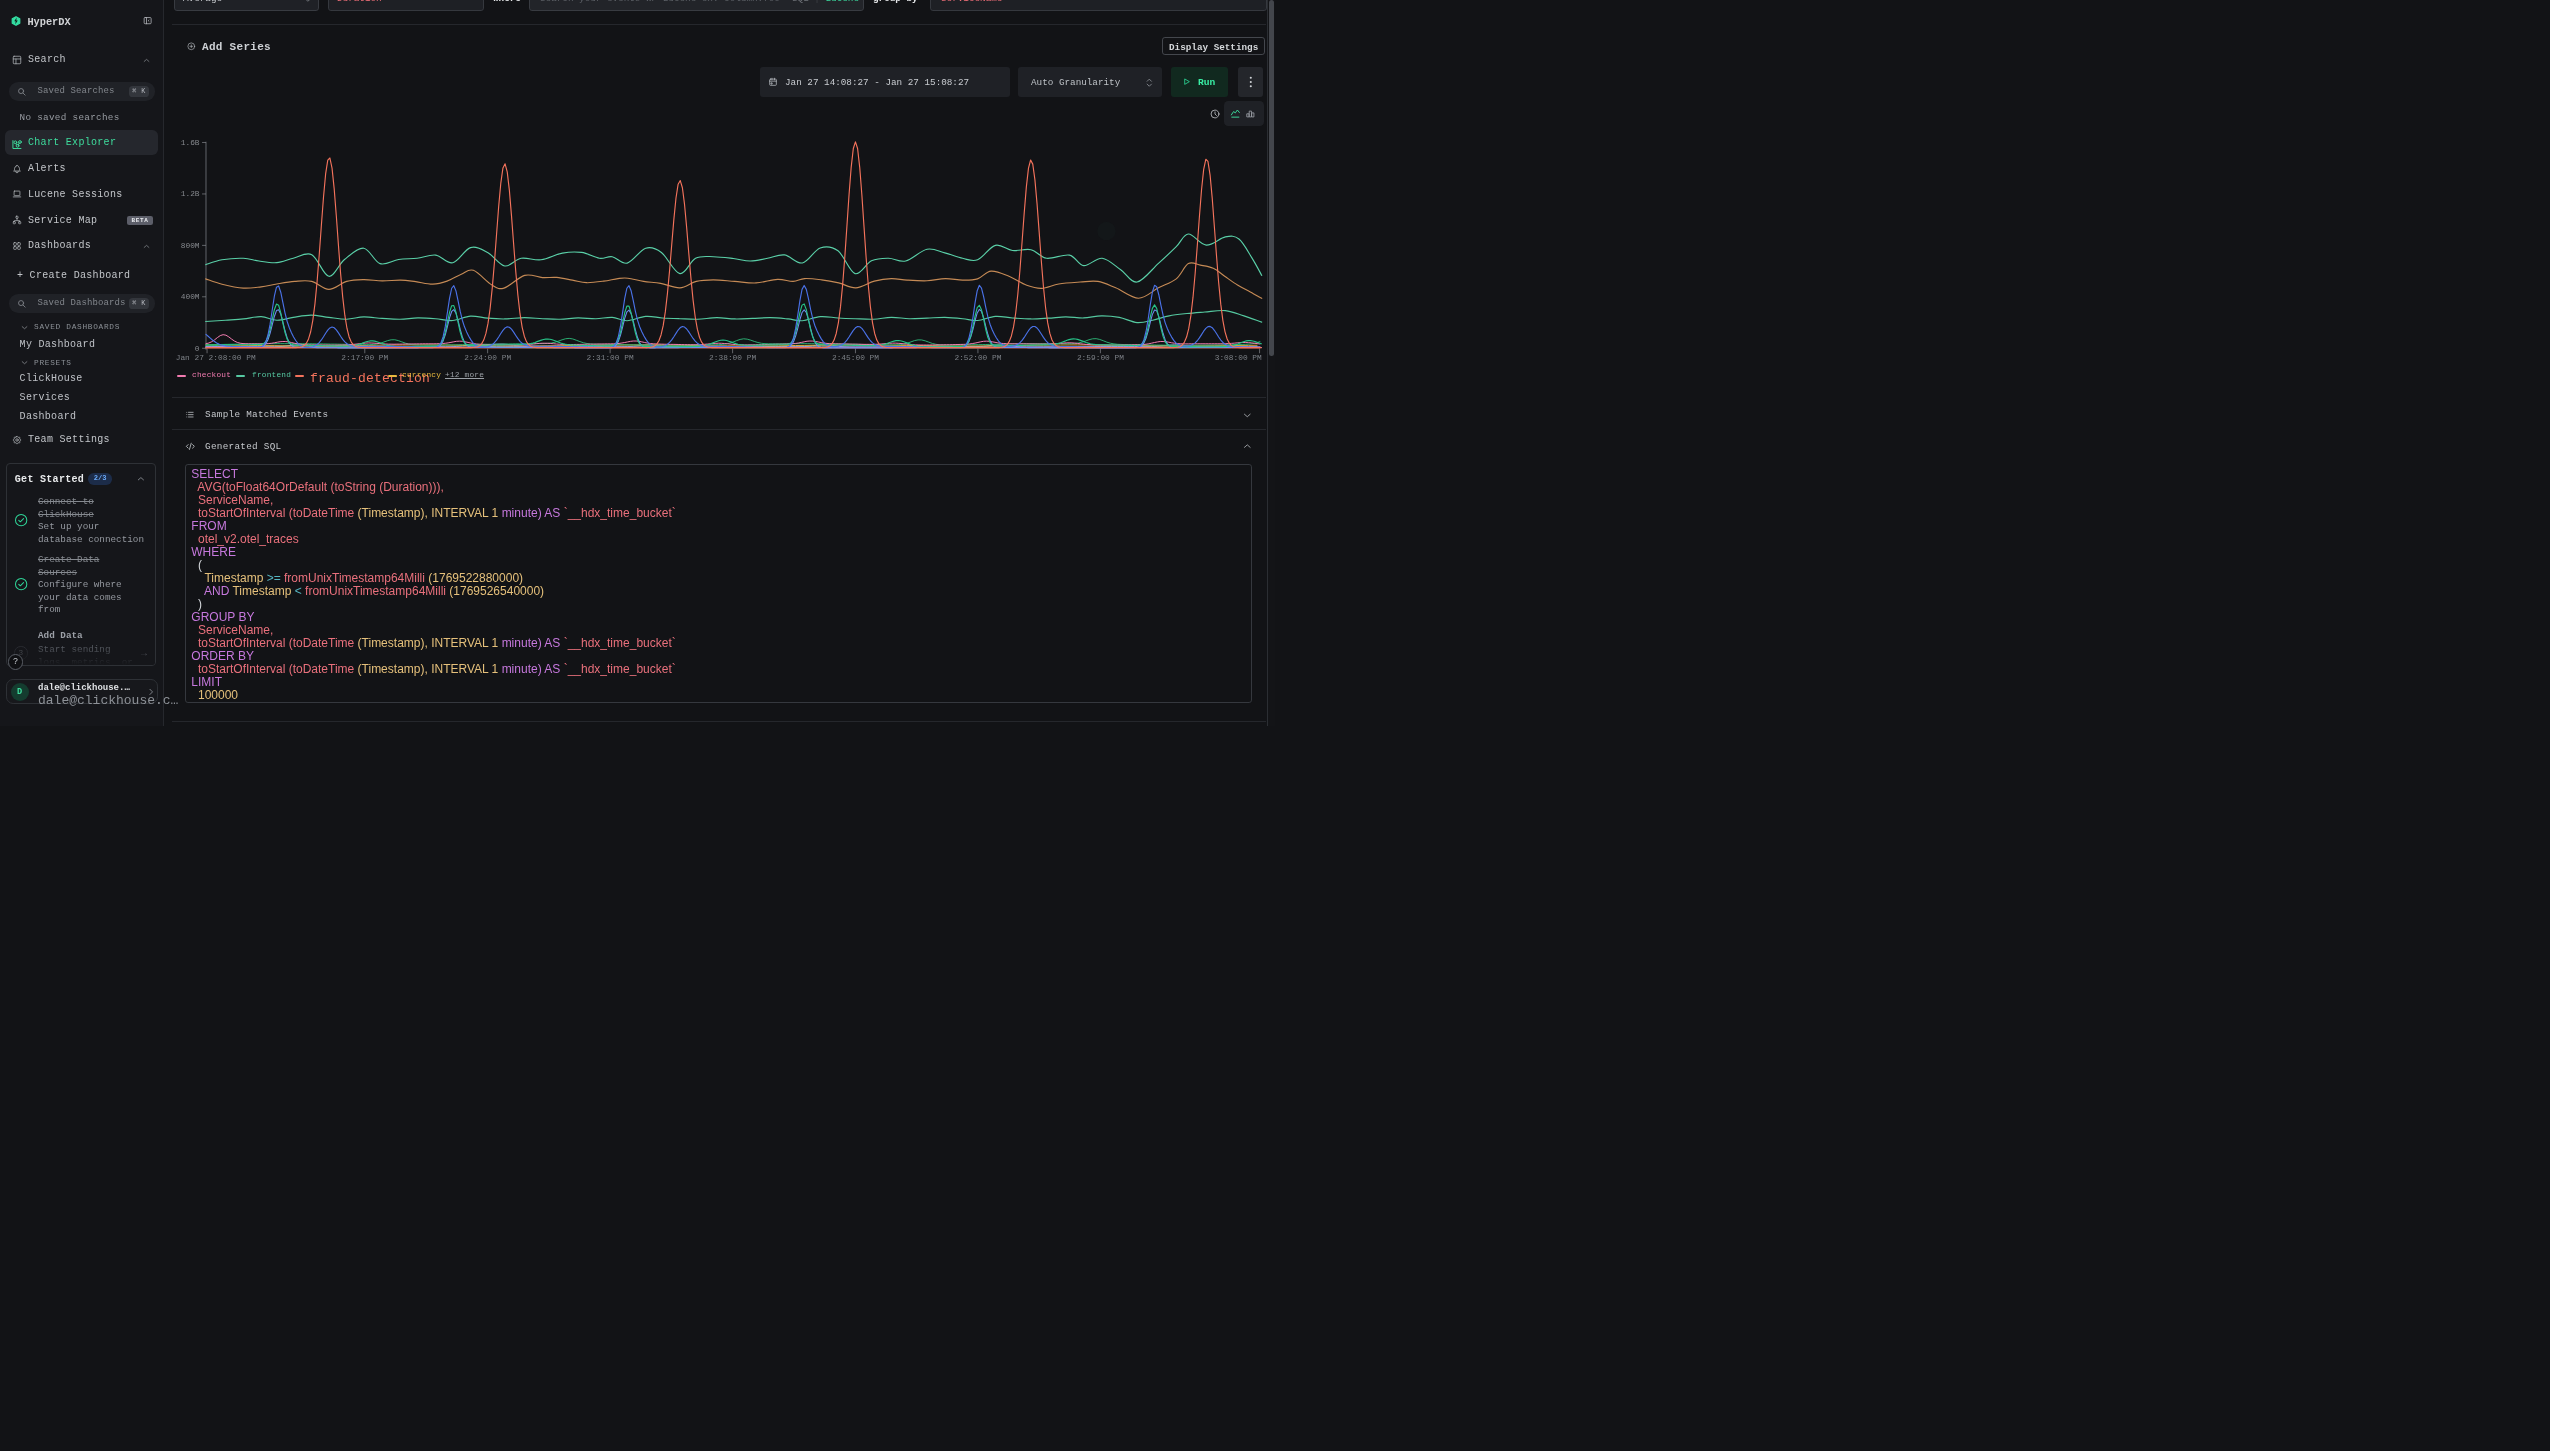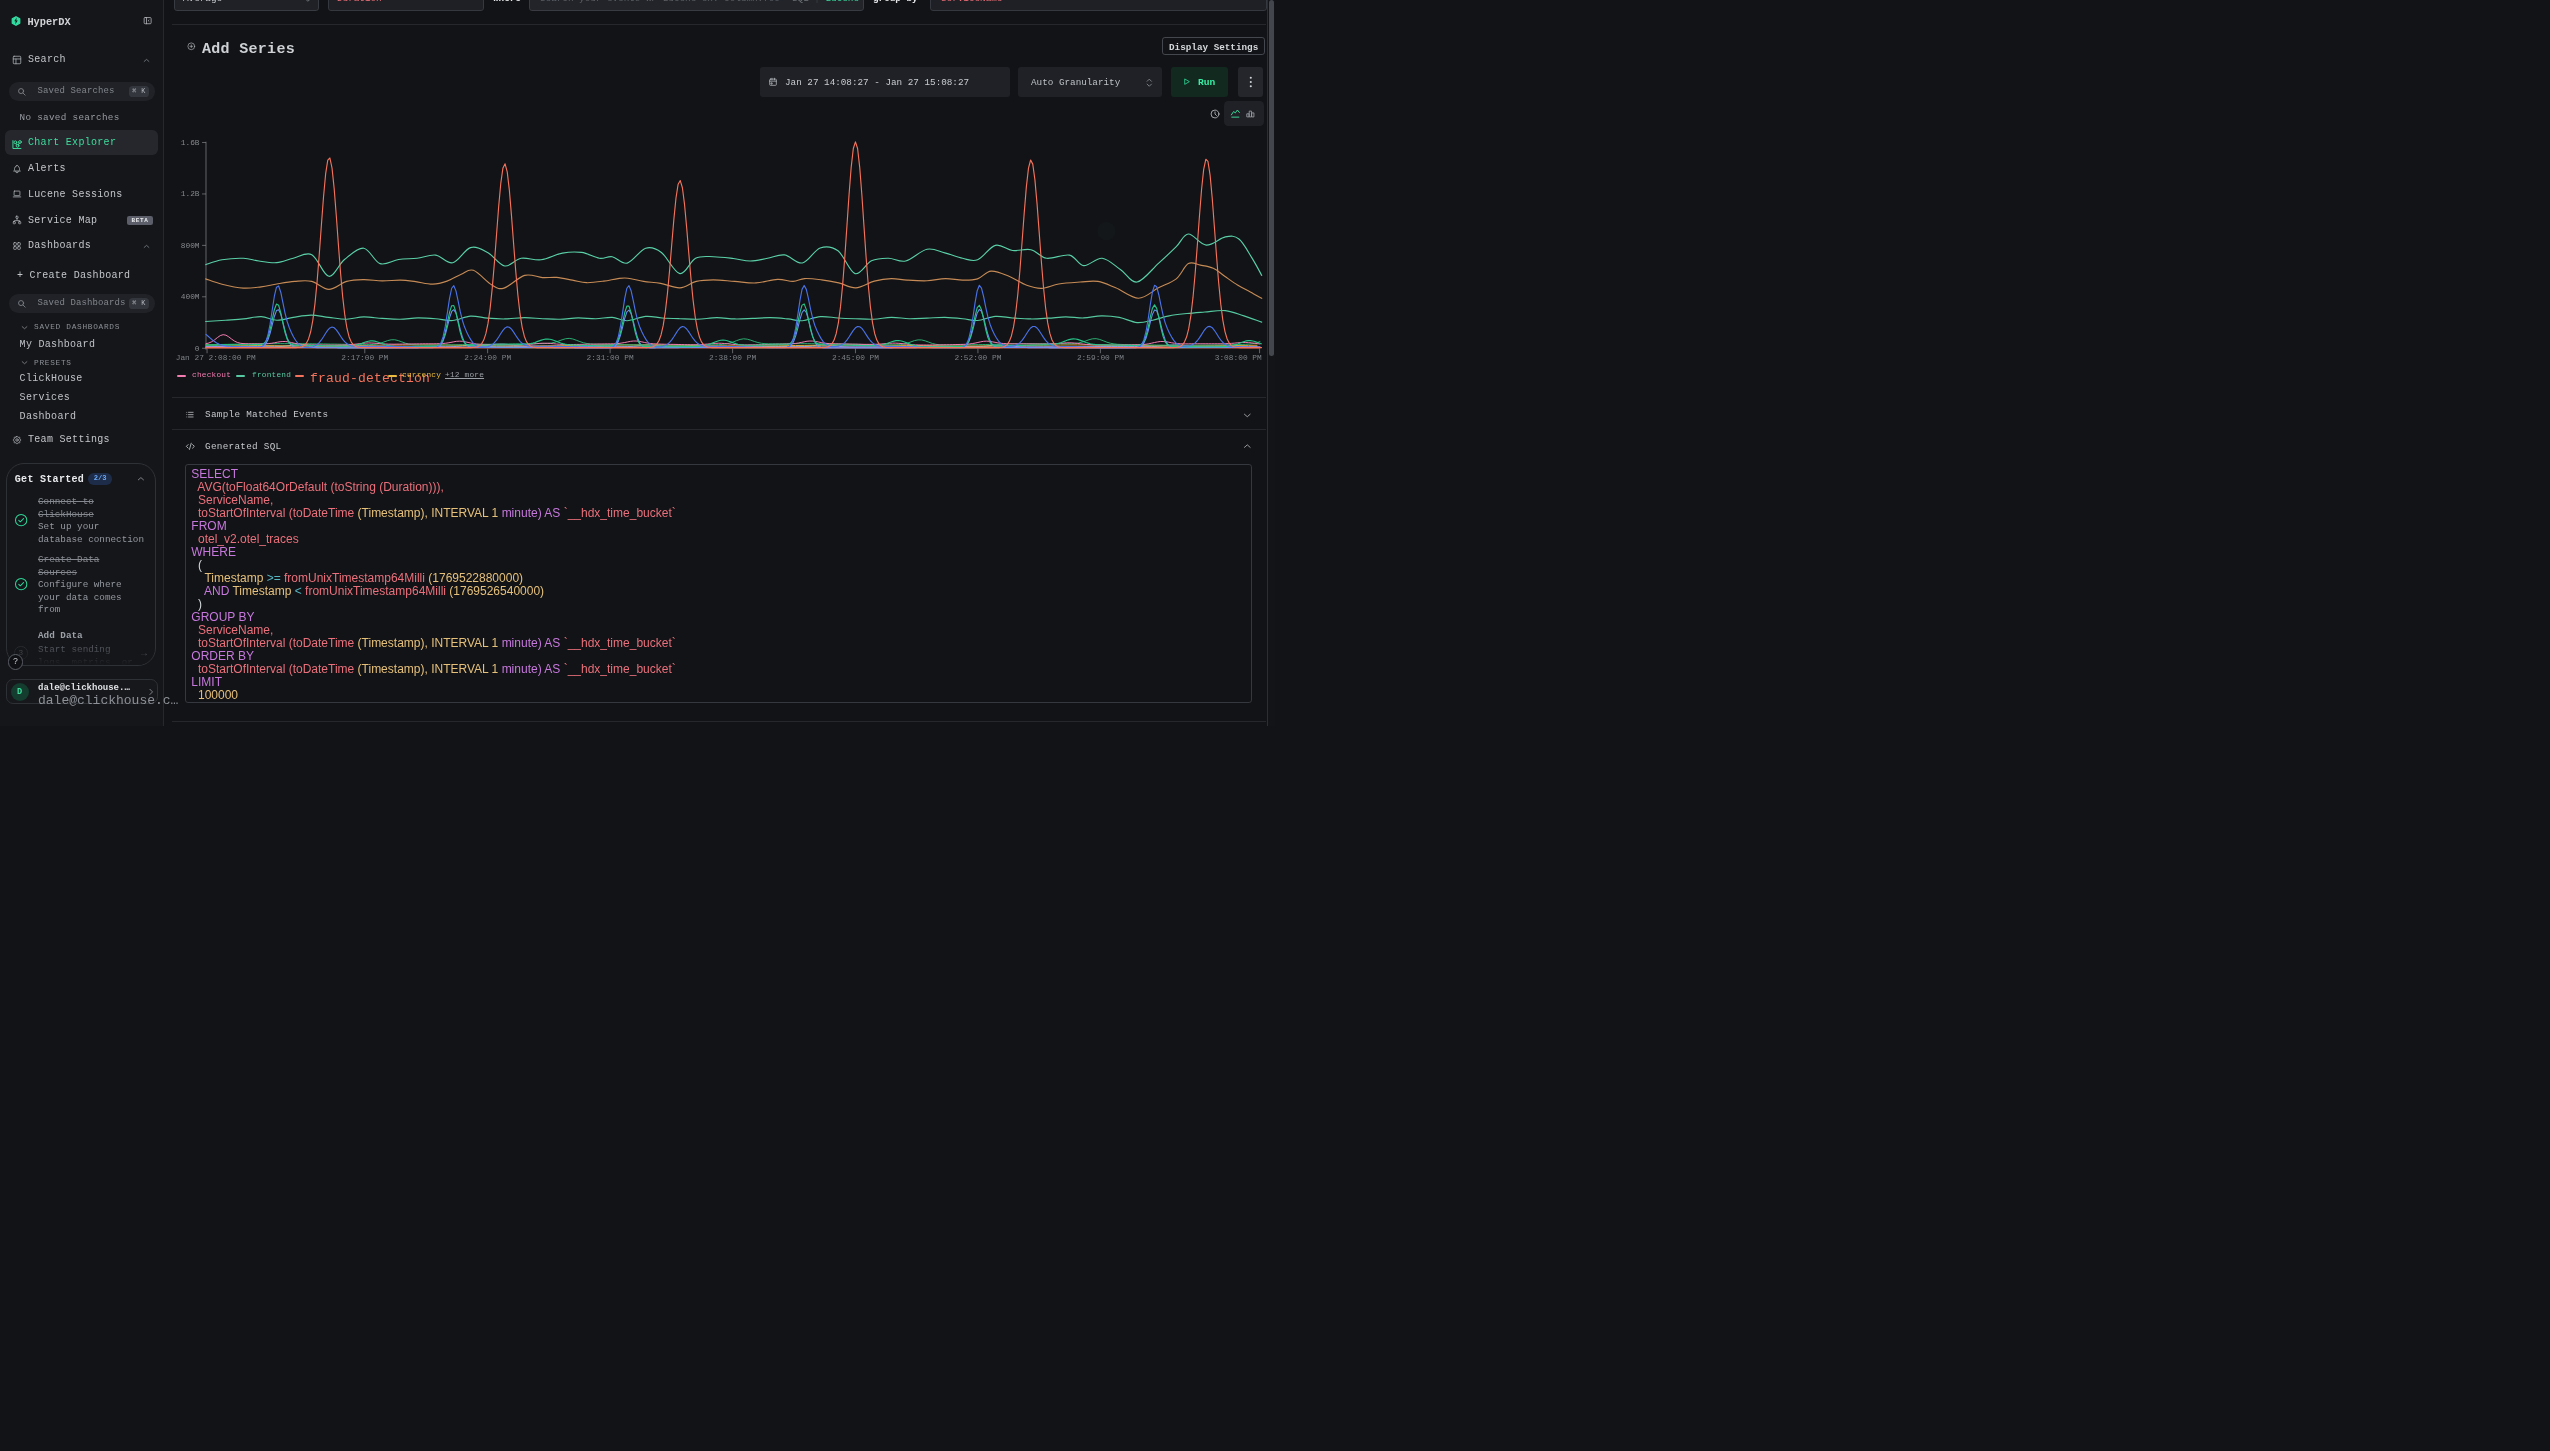--- a/index.html
+++ b/index.html
@@ -126,21 +126,21 @@
   <div class="sitem" style="top:373px">ClickHouse</div>
   <div class="sitem" style="top:392px">Services</div>
   <div class="sitem" style="top:411px">Dashboard</div>
 
   <svg class="nico" style="top:435px" viewBox="0 0 24 24" fill="none" stroke="#b3b6bb" stroke-width="1.8" stroke-linecap="round" stroke-linejoin="round">
         <path d="M10.3 4.3c.4-1.7 3-1.7 3.4 0a1.7 1.7 0 0 0 2.6 1.1c1.5-.9 3.3.9 2.4 2.4a1.7 1.7 0 0 0 1.1 2.6c1.7.4 1.7 3 0 3.4a1.7 1.7 0 0 0-1.1 2.6c.9 1.5-.9 3.3-2.4 2.4a1.7 1.7 0 0 0-2.6 1.1c-.4 1.7-3 1.7-3.4 0a1.7 1.7 0 0 0-2.6-1.1c-1.5.9-3.3-.9-2.4-2.4a1.7 1.7 0 0 0-1.1-2.6c-1.7-.4-1.7-3 0-3.4a1.7 1.7 0 0 0 1.1-2.6c-.9-1.5.9-3.3 2.4-2.4a1.7 1.7 0 0 0 2.6-1.1z"></path>
         <circle cx="12" cy="12" r="3"></circle>
       </svg>
   <div class="nav" style="top:434px">Team Settings</div>
 
-  <div class="abs" style="left:6px;top:463px;width:150px;height:203px;border:0.7px solid #2e3136;border-radius:18px;overflow:hidden">
+  <div class="abs" style="left:6px;top:463px;width:150px;height:203px;border:0.7px solid #2e3136;border-radius:4px;overflow:hidden">
     <div class="lbl b" style="left:7.8px;top:9.6px;font-size:10px;color:#e8eaec;letter-spacing:0.3px">Get Started</div>
     <div class="abs b" style="left:81px;top:9.3px;height:11.4px;padding:1.1px 5.7px;background:#1c2c49;border-radius:5.7px;color:#6aa9f8;font-size:7.1px">2/3</div>
     <svg class="abs" style="left:130px;top:10.7px" width="7.8" height="7.8" viewBox="0 0 24 24" fill="none" stroke="#9b9fa5" stroke-width="2.4" stroke-linecap="round" stroke-linejoin="round">
           <path d="M4 15l8-7 8 7"></path>
         </svg>
     <svg class="abs" style="left:7.1px;top:49px" width="14.3" height="14.3" viewBox="0 0 24 24" fill="none" stroke="#2fd598" stroke-width="1.7" stroke-linecap="round" stroke-linejoin="round">
           <circle cx="12" cy="12" r="9.5"></circle>
           <path d="M8 12.2l2.6 2.6L16 9.5"></path>
         </svg>
     <div class="lbl" style="left:31px;top:31px;font-size:9.3px;line-height:13px;color:#85898f;text-decoration:line-through">Connect to<br>ClickHouse</div>
@@ -184,21 +184,21 @@
 <div class="lbl b" style="left:873px;top:-7.1px;font-size:9.3px;color:#e6e8ea">group by</div>
 <div class="box" style="left:930px;top:-15px;width:337px;height:26px;background:#1e2025;border:0.7px solid #35383e"></div>
 <div class="lbl" style="left:941px;top:-7.1px;font-size:9.3px;color:#ef6e78">ServiceName</div>
 
 <div class="sep" style="top:24px"></div>
 
 <svg class="abs" style="left:187px;top:42px" width="8.6" height="8.6" viewBox="0 0 24 24" fill="none" stroke="#b9bcc1" stroke-width="1.8" stroke-linecap="round">
       <circle cx="12" cy="12" r="9.5"></circle>
       <path d="M12 8v8M8 12h8"></path>
     </svg>
-<div class="lbl b" style="left:202px;top:41px;font-size:15px;color:#ced1d5;letter-spacing:0.3px">Add Series</div>
+<div class="lbl b" style="left:202px;top:41px;font-size:11px;color:#ced1d5;letter-spacing:0.3px">Add Series</div>
 <div class="box" style="left:1162px;top:37px;width:103px;height:18px;border:0.7px solid #44474d"></div>
 <div class="lbl b" style="left:1169px;top:42px;font-size:9.3px;color:#d5d8db">Display Settings</div>
 
 <div class="box" style="left:760px;top:67px;width:250px;height:30px;background:#1f2126"></div>
 <svg class="abs" style="left:768px;top:77px" width="10" height="10" viewBox="0 0 24 24" fill="none" stroke="#b9bdc2" stroke-width="1.8" stroke-linecap="round" stroke-linejoin="round">
       <rect x="4" y="5" width="16" height="15" rx="2"></rect>
       <path d="M4 10h16M9.5 3v4M15.5 3v4"></path>
       <path d="M8 14h2v3H8z"></path>
     </svg>
 <div class="lbl" style="left:785px;top:77px;font-size:9.3px;color:#c9ccd1">Jan 27 14:08:27 - Jan 27 15:08:27</div>

